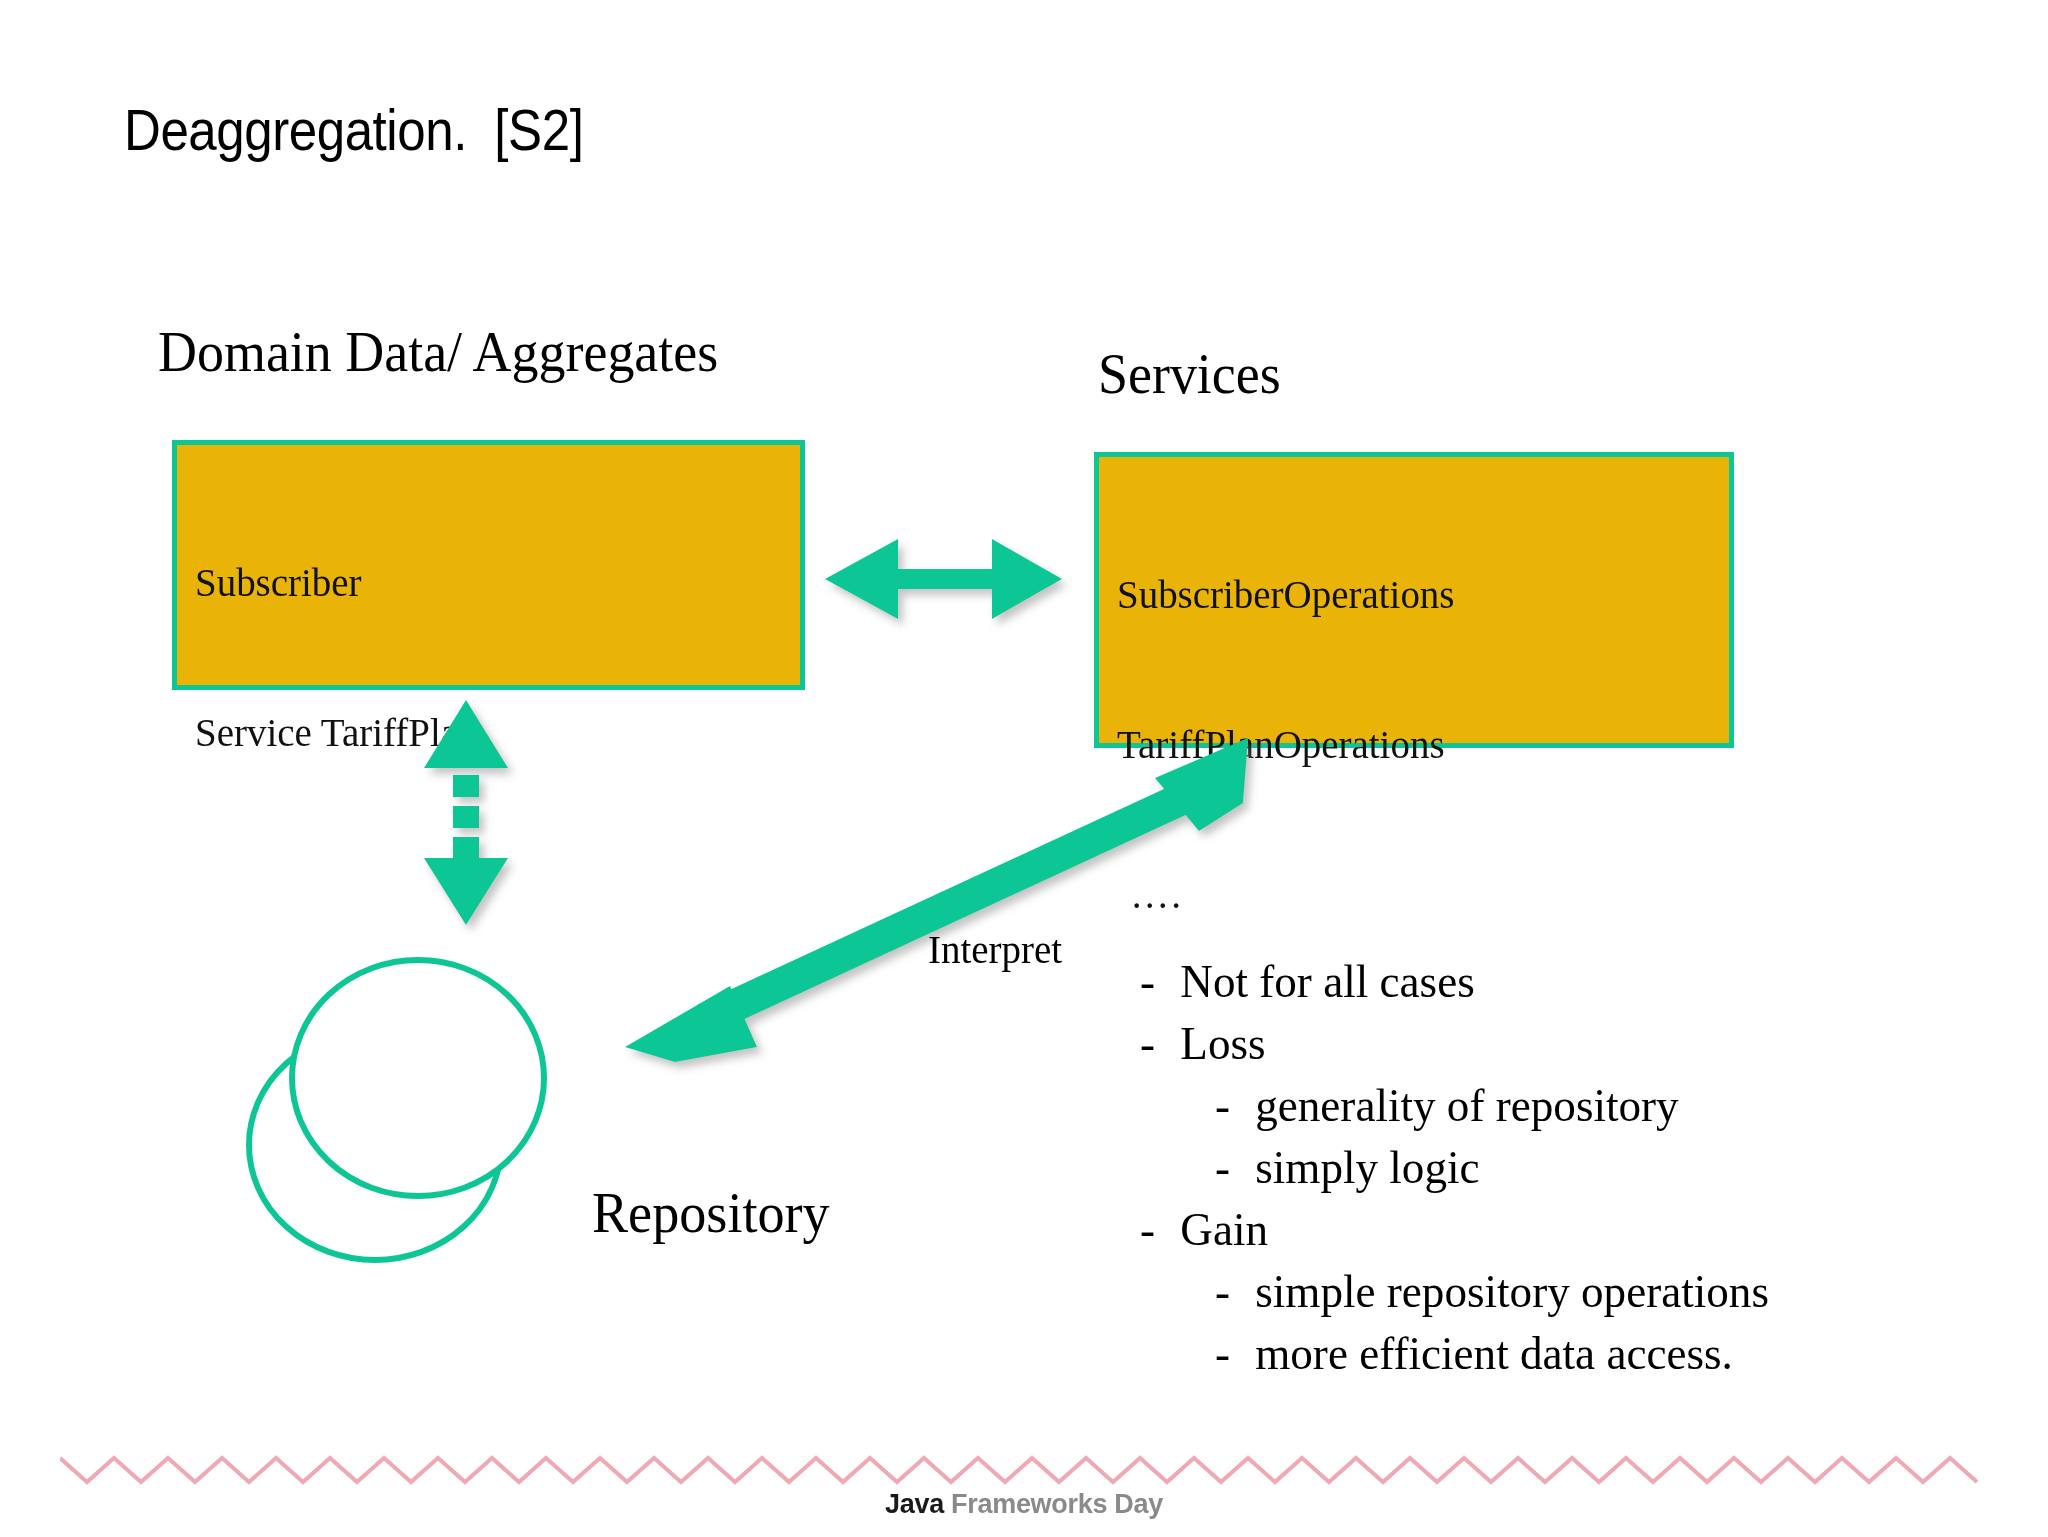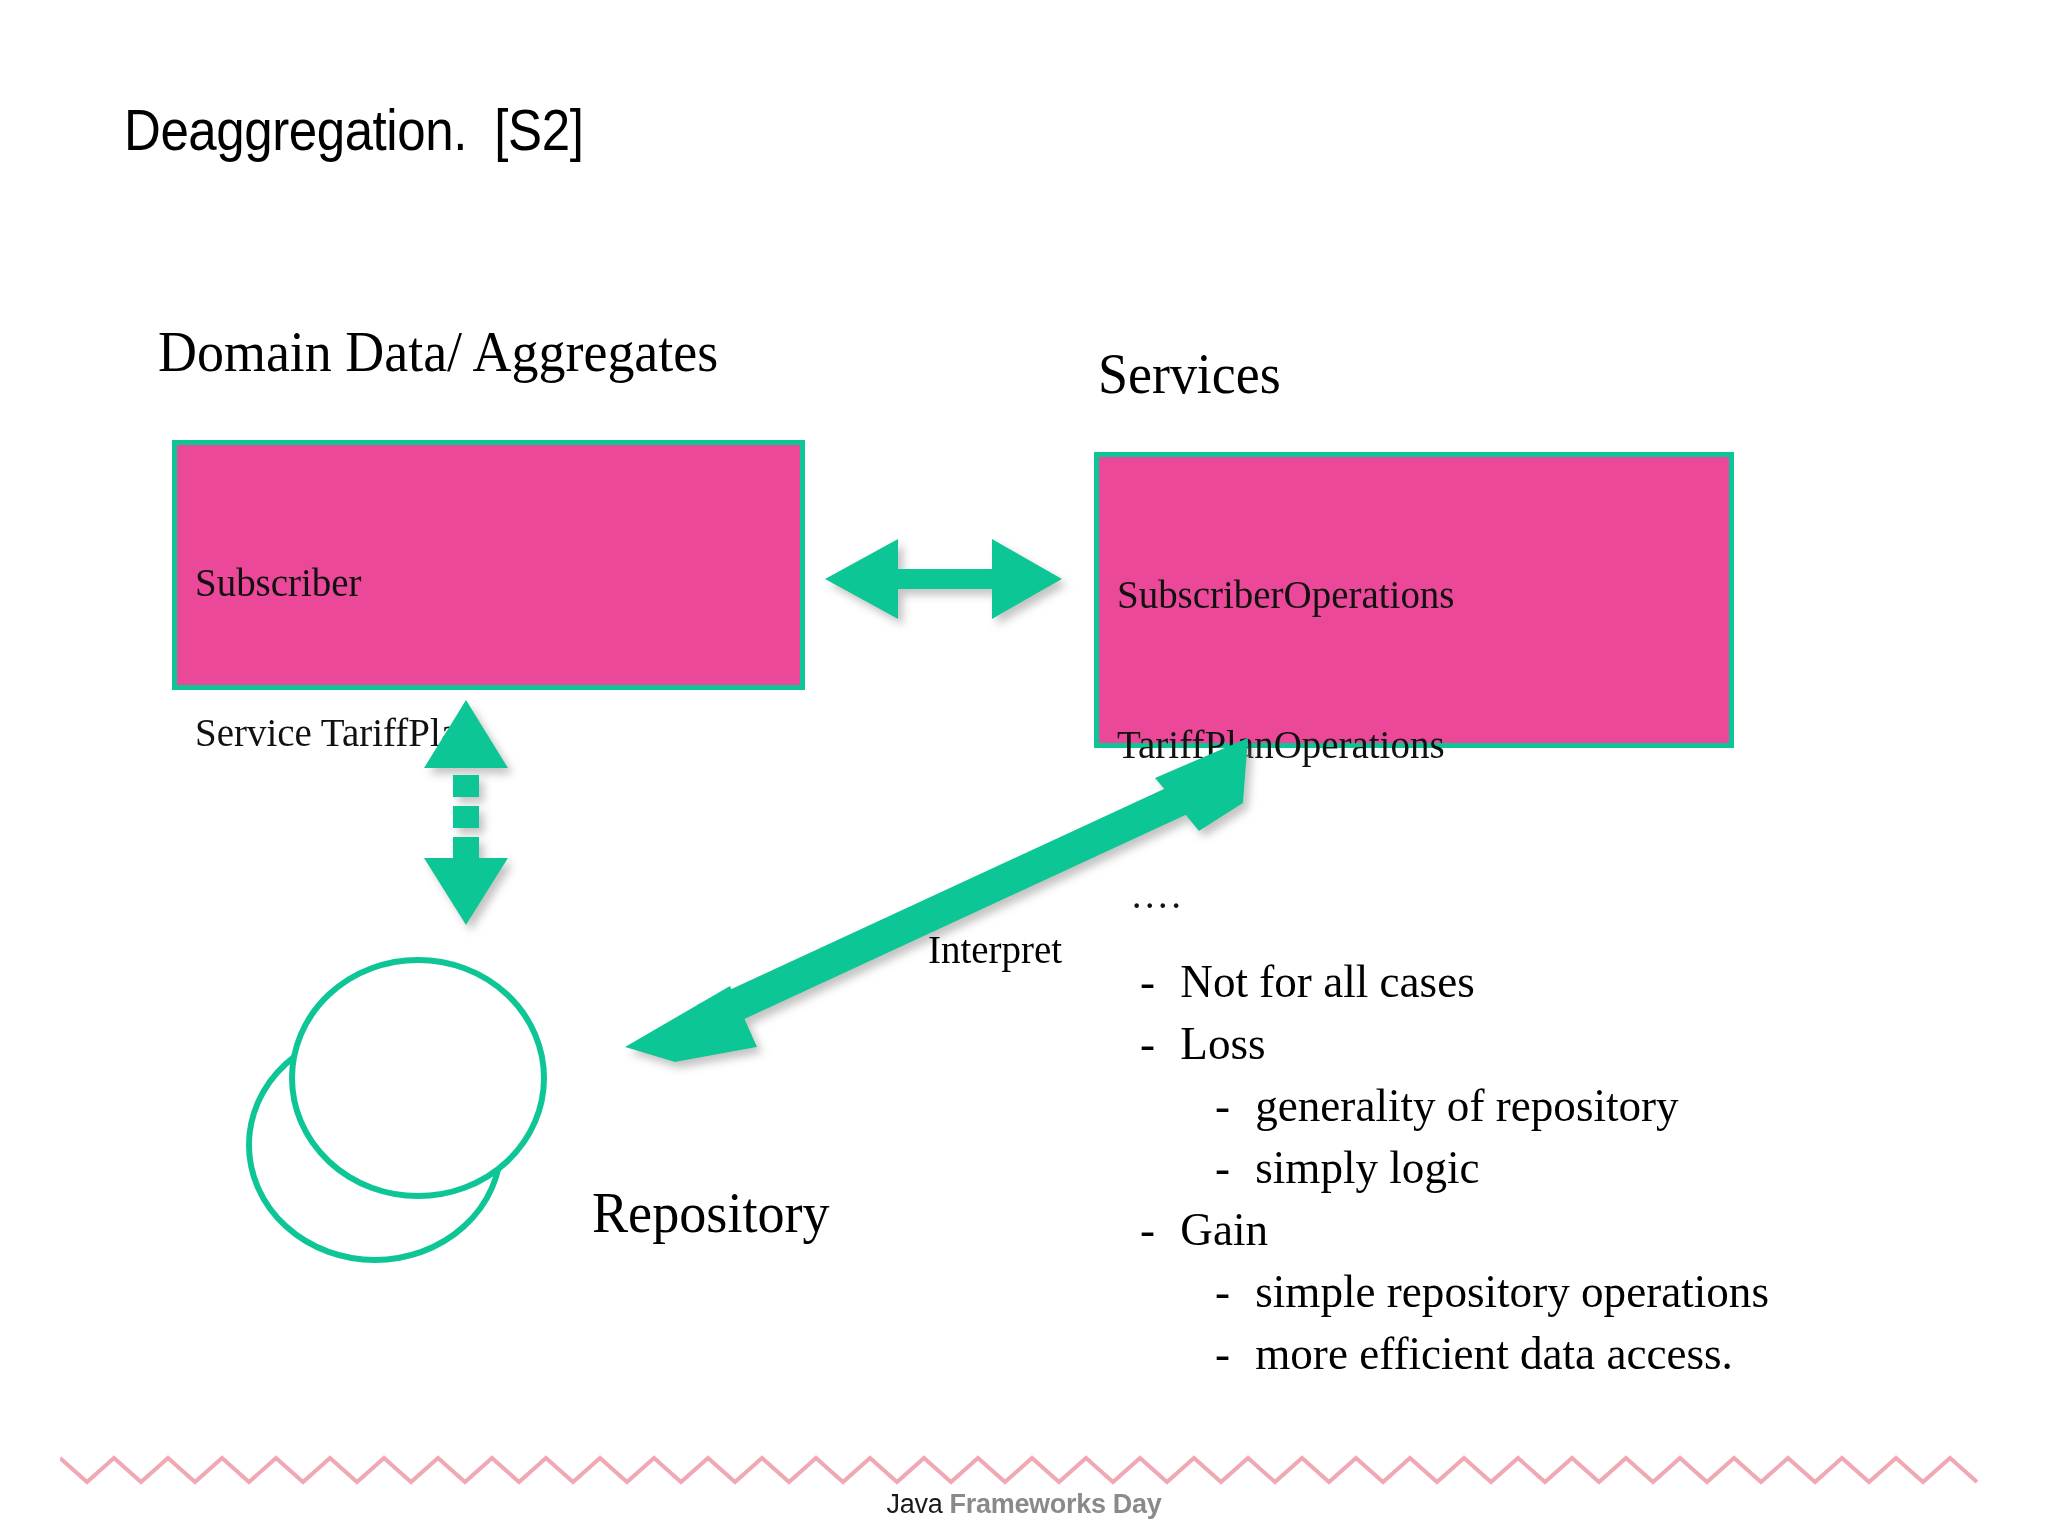--- a/index.html
+++ b/index.html
@@ -40,21 +40,21 @@
     transform-origin: left center;
     white-space: pre;
   }
   #heading-domain { left: 158px; top: 318px; }
   #heading-services { left: 1098px; top: 340px; }
 
   
   .concept-box {
     position: absolute;
     border: 5px solid #0ec695;
-    background: #ec4899;
+    background: #eab308;
     box-sizing: border-box;
   }
   #box-domain {
     left: 172px;
     top: 440px;
     width: 633px;
     height: 250px;
   }
   #box-services {
     left: 1094px;
@@ -150,21 +150,21 @@
     position: absolute;
     left: 0;
     top: 1489px;
     width: 2048px;
     text-align: center;
     font-family: "Liberation Sans", "DejaVu Sans", sans-serif;
     font-size: 27px;
     letter-spacing: -0.3px;
   }
   #footer-brand .brand-strong {
-    font-weight: normal;
+    font-weight: bold;
     color: #1a1a1a;
   }
   #footer-brand .brand-light {
     font-weight: bold;
     color: #8a8a8a;
   }
 </style>
 </head>
 <body>
 

